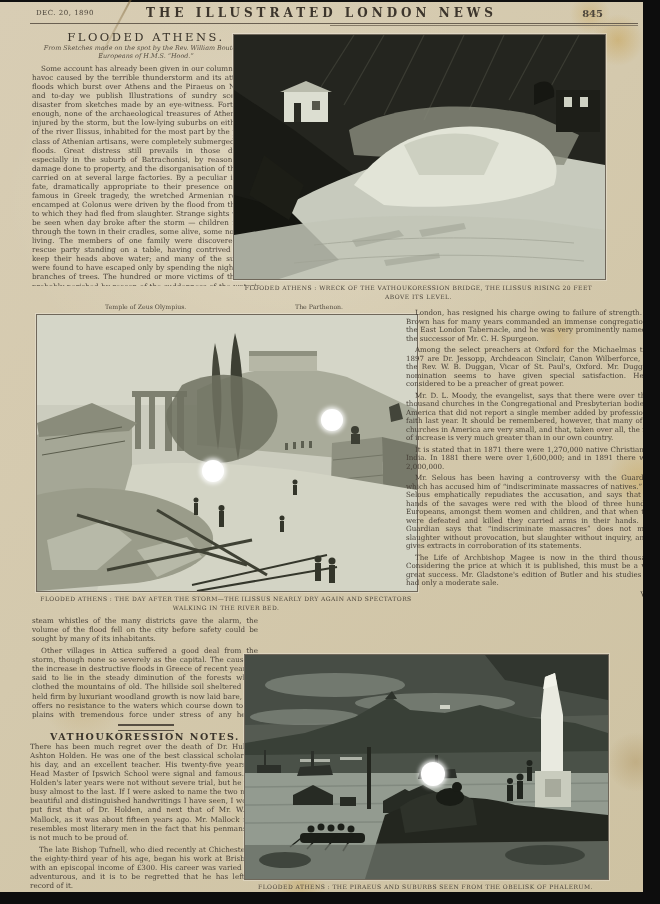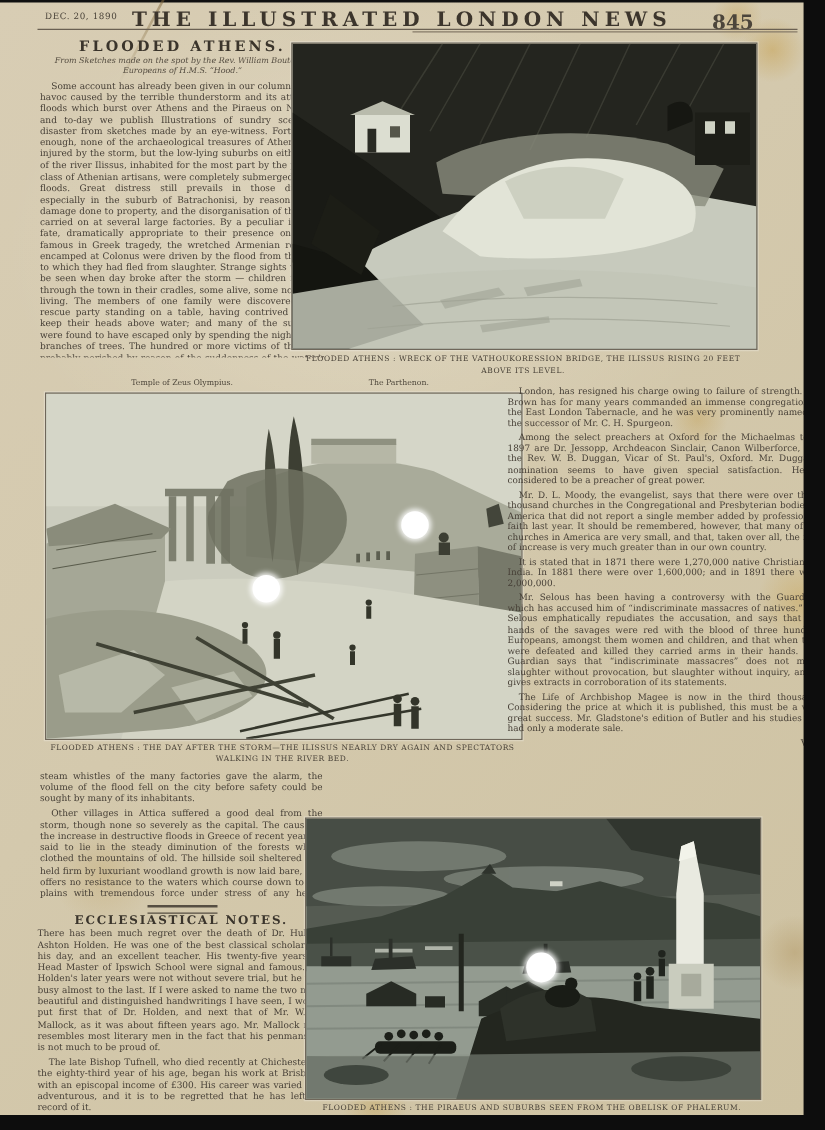--- a/index.html
+++ b/index.html
@@ -17,29 +17,29 @@
       radial-gradient(ellipse 420px 300px at 46% 22%, rgba(255,255,248,.22), rgba(255,255,248,0) 70%),
       linear-gradient(135deg,#d8cdb4 0%, #d4c9ad 45%, #cec2a2 100%);
   }
   .crease{position:absolute;left:112px;top:-8px;width:2px;height:78px;
     background:linear-gradient(rgba(130,105,60,.55),rgba(130,105,60,0));
     transform:rotate(28deg);}
   
   .hdr-date{position:absolute;left:36px;top:7px;font-size:7px;font-weight:normal;
     letter-spacing:.5px;color:#4c453b;}
   .hdr-title{position:absolute;left:0;top:4px;width:643px;text-align:center;
-    font-size:16px;font-weight:bold;letter-spacing:4px;color:#3c352c;}
-  .hdr-page{position:absolute;right:40px;top:6px;font-size:16px;font-weight:bold;color:#4c453b;margin-left:28px;}
+    font-size:12px;font-weight:bold;letter-spacing:4px;color:#3c352c;}
+  .hdr-page{position:absolute;right:40px;top:6px;font-size:10px;font-weight:bold;color:#4c453b;margin-left:28px;}
   .hdr-rule{position:absolute;left:30px;top:21px;width:608px;height:1px;background:#6a6052;}
   .hdr-rule2{position:absolute;left:330px;top:23px;width:308px;height:1px;background:#867b68;}
   
   .col{position:absolute;text-align:justify;font-size:7.2px;line-height:1.26;overflow:hidden;}
   .col p{margin:0 0 3px 0;text-indent:9px;}
   .art-head{position:absolute;left:32px;top:28px;width:228px;text-align:center;
-    font-size:11.5px;font-weight:bold;letter-spacing:2.5px;color:#3a342b;}
+    font-size:11.5px;font-weight:normal;letter-spacing:2.5px;color:#3a342b;}
   .byline{position:absolute;left:32px;top:42px;width:228px;text-align:center;
     font-style:italic;font-size:6.4px;line-height:1.3;color:#55globals;color:#554d41;}
   .ecc-head{position:absolute;left:30px;top:729px;width:230px;text-align:center;
     font-size:9.5px;font-weight:bold;letter-spacing:1.5px;color:#3a342b;}
   .divider{position:absolute;left:118px;top:722px;width:56px;height:4px;
     border-top:2px solid #564e42;border-bottom:1px solid #564e42;}
   .sig{text-align:right;padding-right:10px;font-size:7.4px;}
   
   .fig{position:absolute;border:1px solid #6f675a;background:#c8c9bb;box-shadow:0 0 0 1px rgba(255,255,255,.25);}
   .fig svg{display:block;}
@@ -207,26 +207,26 @@
     <p>London, has resigned his charge owing to failure of strength. Mr. Brown has for many years commanded an immense congregation in the East London Tabernacle, and he was very prominently named as the successor of Mr. C. H. Spurgeon.</p>
     <p>Among the select preachers at Oxford for the Michaelmas term 1897 are Dr. Jessopp, Archdeacon Sinclair, Canon Wilberforce, and the Rev. W. B. Duggan, Vicar of St. Paul's, Oxford. Mr. Duggan's nomination seems to have given special satisfaction. He is considered to be a preacher of great power.</p>
     <p>Mr. D. L. Moody, the evangelist, says that there were over three thousand churches in the Congregational and Presbyterian bodies of America that did not report a single member added by profession of faith last year. It should be remembered, however, that many of the churches in America are very small, and that, taken over all, the rate of increase is very much greater than in our own country.</p>
     <p>It is stated that in 1871 there were 1,270,000 native Christians in India. In 1881 there were over 1,600,000; and in 1891 there were 2,000,000.</p>
     <p>Mr. Selous has been having a controversy with the Guardian, which has accused him of “indiscriminate massacres of natives.” Mr. Selous emphatically repudiates the accusation, and says that the hands of the savages were red with the blood of three hundred Europeans, amongst them women and children, and that when they were defeated and killed they carried arms in their hands. The Guardian says that “indiscriminate massacres” does not mean slaughter without provocation, but slaughter without inquiry, and it gives extracts in corroboration of its statements.</p>
     <p>The Life of Archbishop Magee is now in the third thousand. Considering the price at which it is published, this must be a very great success. Mr. Gladstone's edition of Butler and his studies has had only a moderate sale.</p>
     <p class="sig">V.</p>
   </div>
 
   <div class="col" style="left:32px;top:614px;width:226px;height:104px;">
-    <p style="text-indent:0;">steam whistles of the many factories gave the alarm, the volume of the flood fell on the city before safety could be sought by many of its inhabitants.</p>
+    <p style="text-indent:0;">steam whistles of the many districts gave the alarm, the volume of the flood fell on the city before safety could be sought by many of its inhabitants.</p>
     <p>Other villages in Attica suffered a good deal from the storm, though none so severely as the capital. The cause of the increase in destructive floods in Greece of recent years is said to lie in the steady diminution of the forests which clothed the mountains of old. The hillside soil sheltered and held firm by luxuriant woodland growth is now laid bare, and offers no resistance to the waters which course down to the plains with tremendous force under stress of any heavy storm.</p>
   </div>
 
   <div class="divider"></div>
-  <div class="ecc-head">ECCLESIASTICAL NOTES.</div>
+  <div class="ecc-head">VATHOUKORESSION NOTES.</div>
   <div class="col" style="left:30px;top:740px;width:228px;height:148px;">
     <p style="text-indent:0;">There has been much regret over the death of Dr. Hubert Ashton Holden. He was one of the best classical scholars of his day, and an excellent teacher. His twenty-five years as Head Master of Ipswich School were signal and famous. Dr. Holden's later years were not without severe trial, but he was busy almost to the last. If I were asked to name the two most beautiful and distinguished handwritings I have seen, I would put first that of Dr. Holden, and next that of Mr. W. H. Mallock, as it was about fifteen years ago. Mr. Mallock now resembles most literary men in the fact that his penmanship is not much to be proud of.</p>
     <p>The late Bishop Tufnell, who died recently at Chichester in the eighty-third year of his age, began his work at Brisbane with an episcopal income of £300. His career was varied and adventurous, and it is to be regretted that he has left no record of it.</p>
 
   </div>
 
   <div class="fig" style="left:244px;top:652px;width:363px;height:224px;">
     <svg width="363" height="224" viewBox="0 0 363 224">
       <rect x="0" y="0" width="363" height="224" fill="#555b52"></rect>
       <path d="M0,0 L363,0 L363,60 L0,70 Z" fill="#474d45"></path>

